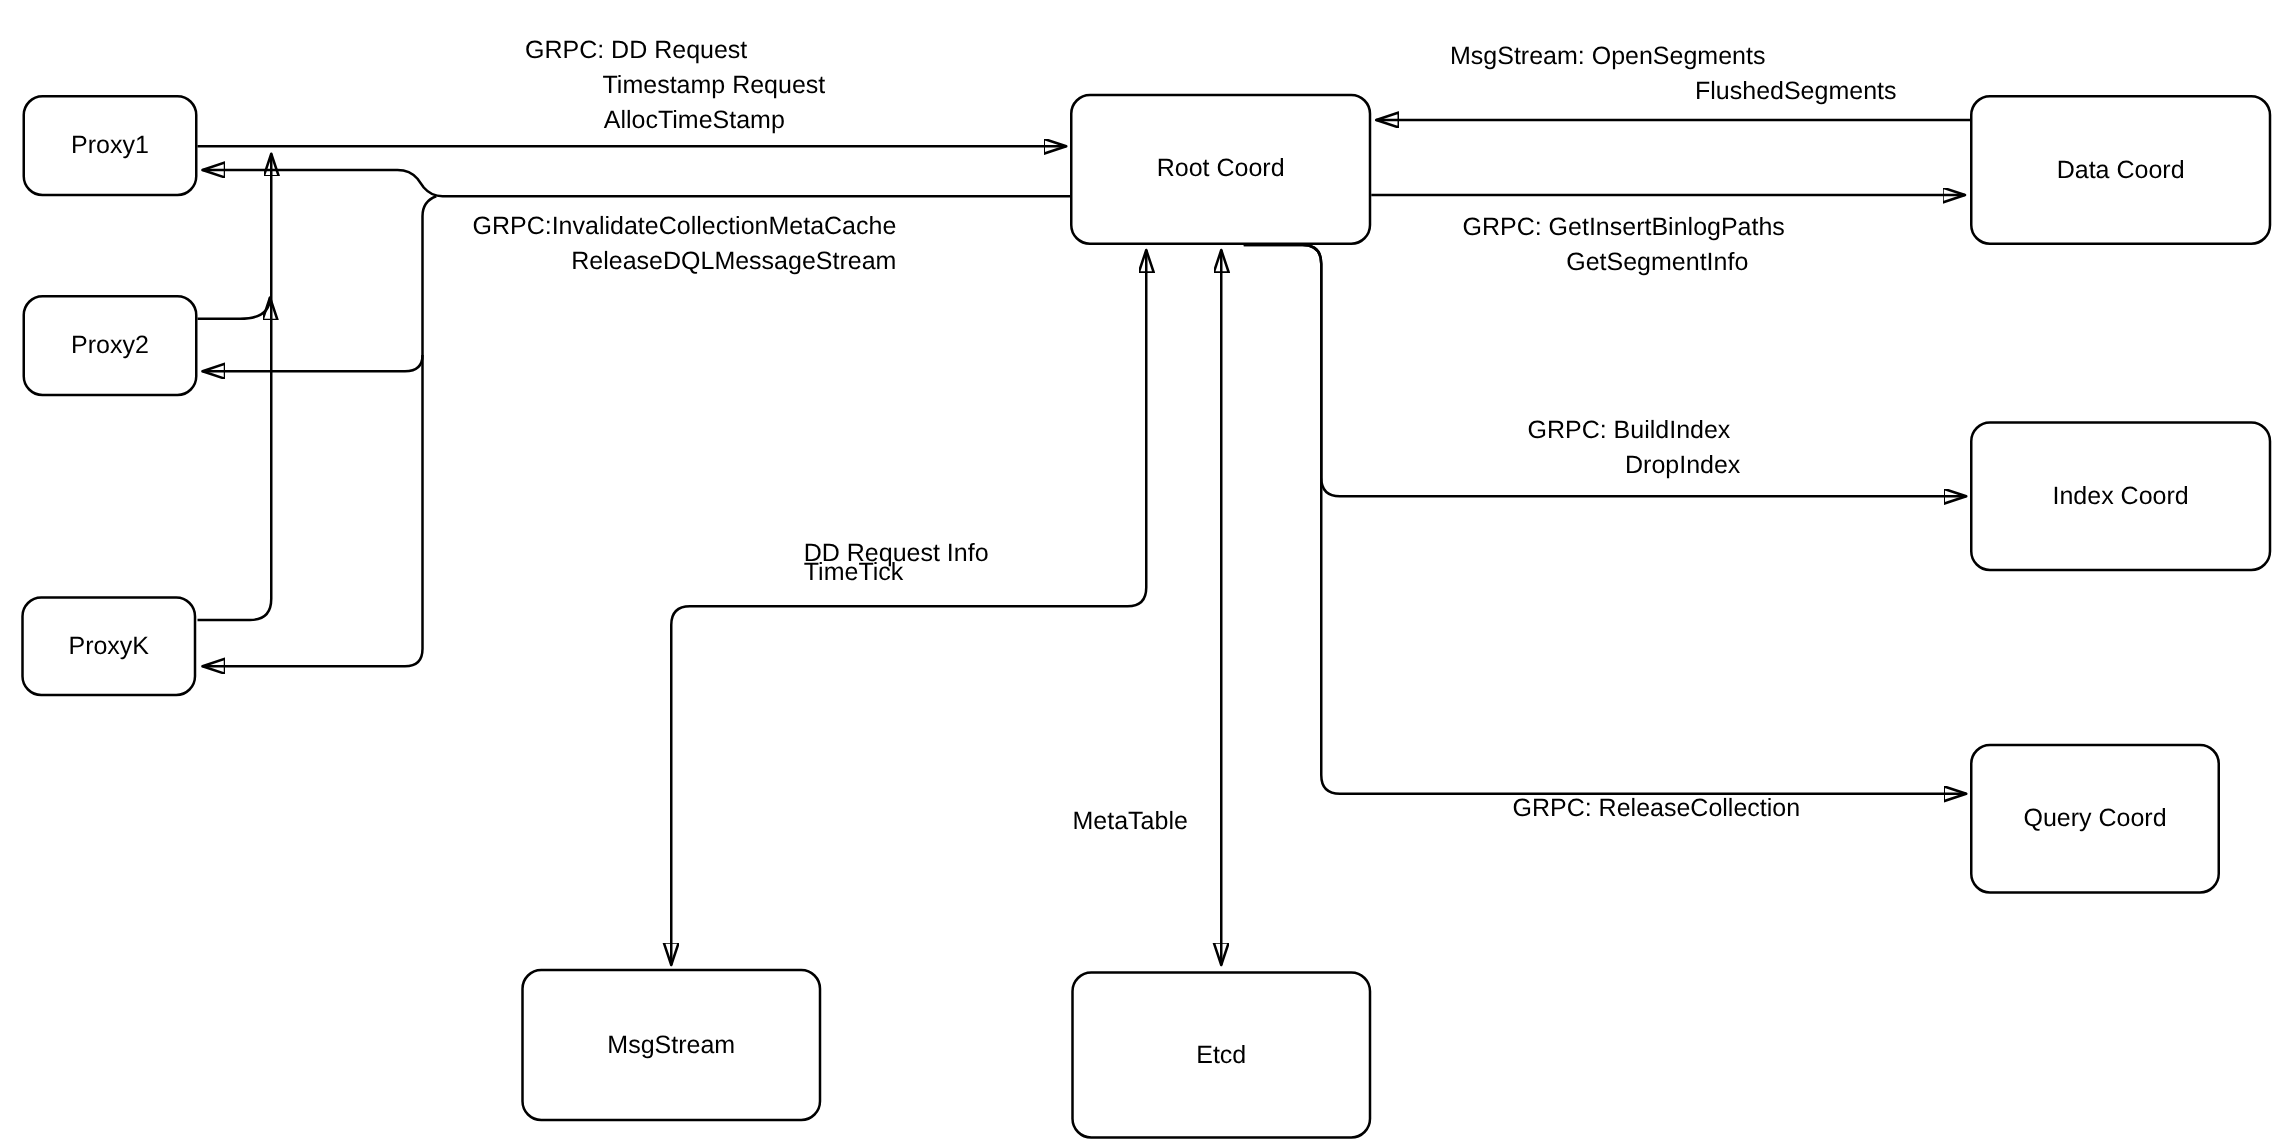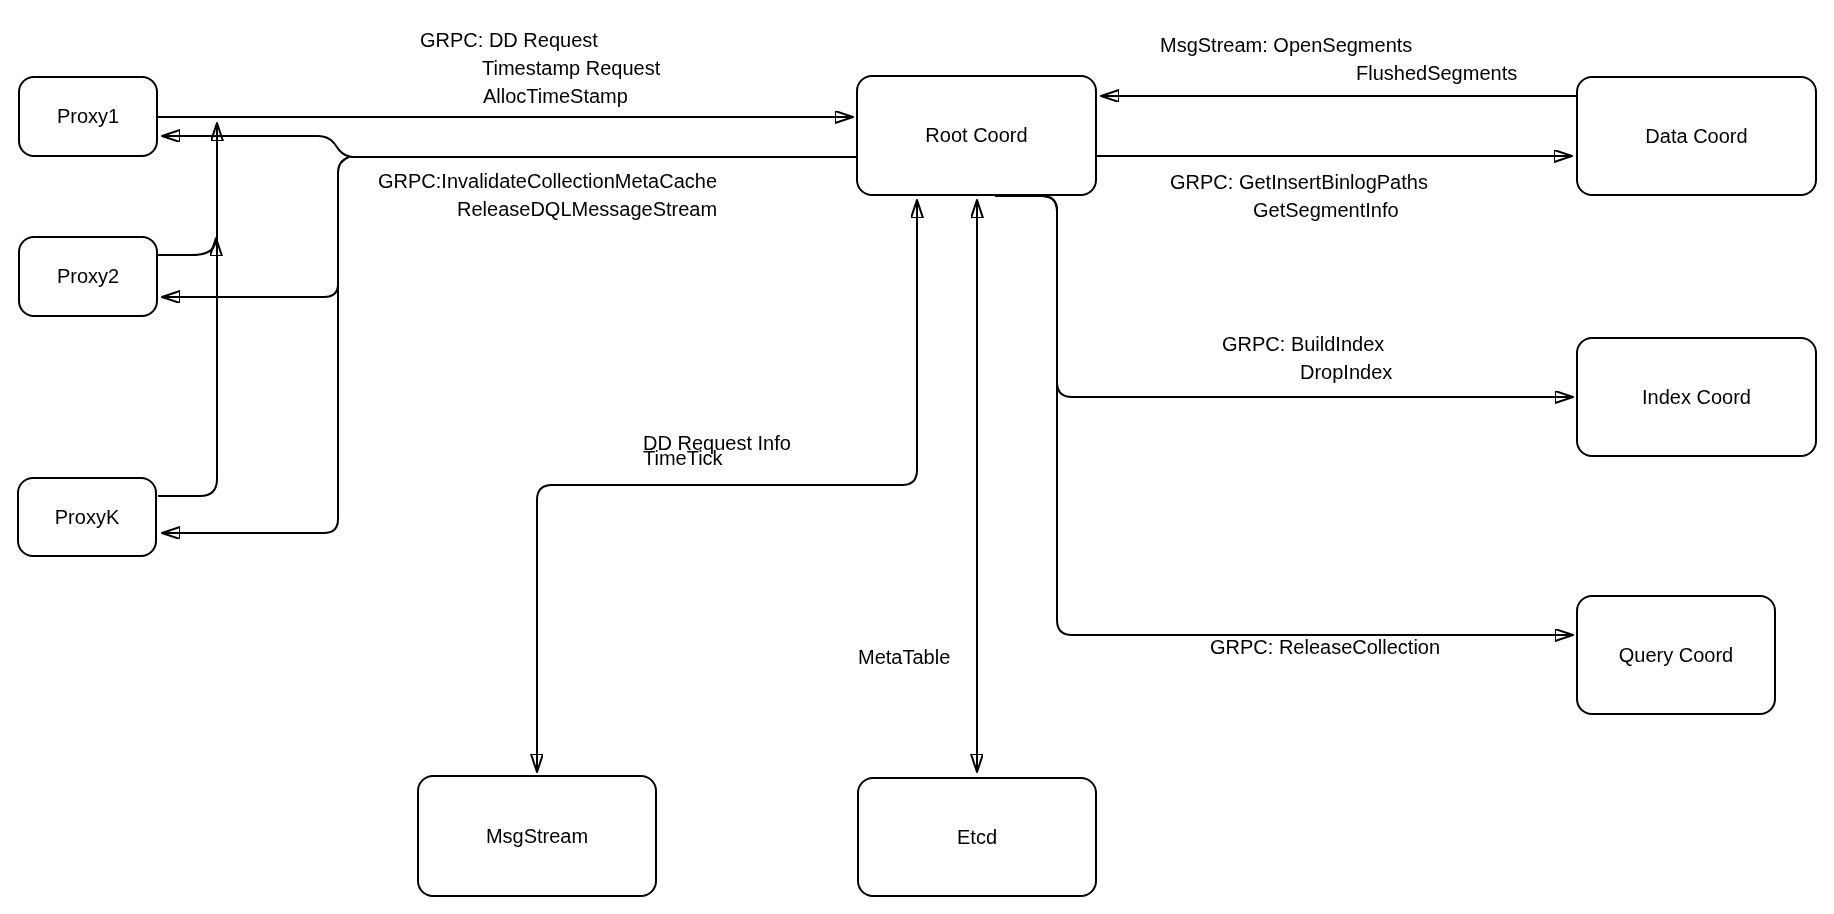--- a/index.html
+++ b/index.html
@@ -104,21 +104,21 @@
   </div>
 
   <div class="node" style="left:1576px; top:595px; width:200px; height:120px;">
     <span>Query Coord</span>
   </div>
 
   <div class="node" style="left:417px; top:775px; width:240px; height:122px;">
     <span>MsgStream</span>
   </div>
 
-  <div class="node" style="left:857px; top:777px; width:240px; height:120px;justify-content:center;">
+  <div class="node" style="left:857px; top:777px; width:240px; height:134px;justify-content:center;">
     <span>Etcd</span>
   </div>
 
   <div class="elabel" style="left:400px; top:29px;margin-left:20px;">GRPC: DD Request</div>
   <div class="elabel" style="left:482px; top:57px;">Timestamp Request</div>
   <div class="elabel" style="left:483px; top:85px;">AllocTimeStamp</div>
 
   <div class="elabel" style="left:378px; top:170px;">GRPC:InvalidateCollectionMetaCache</div>
   <div class="elabel" style="left:457px; top:198px;">ReleaseDQLMessageStream</div>
 

